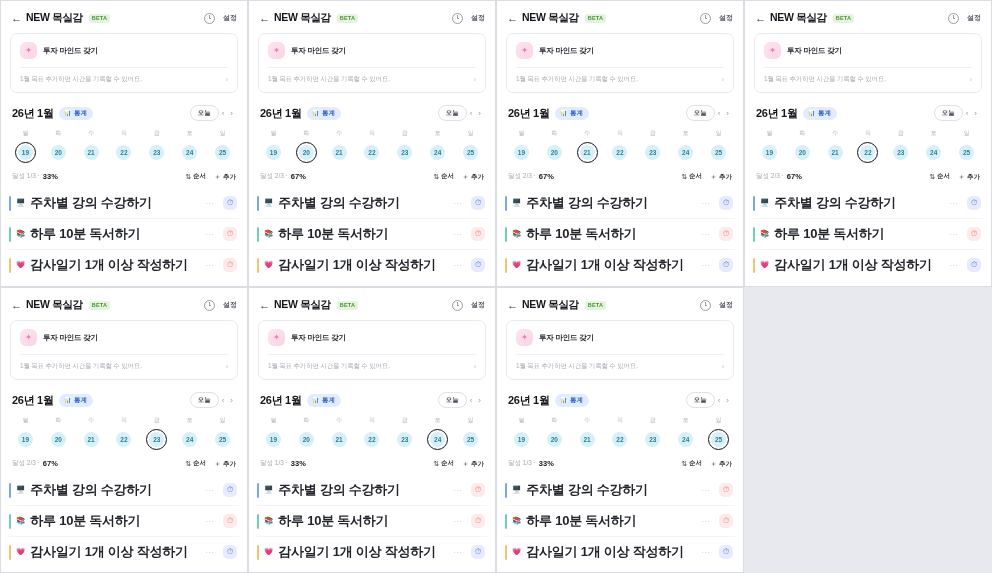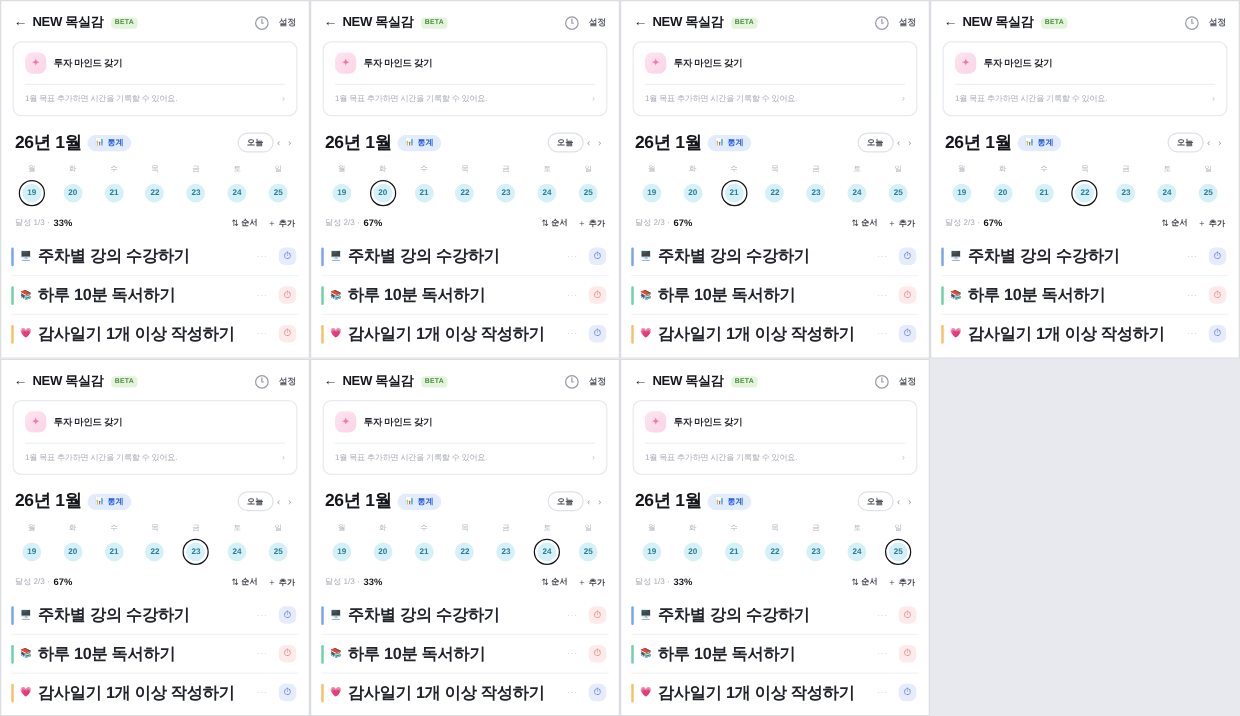--- a/index.html
+++ b/index.html
@@ -59,21 +59,21 @@
   }
   .spark{font-size:8.5px;color:#f07ab0;line-height:1;}
   .goal-title{font-size:7.5px;font-weight:700;color:#22242b;letter-spacing:-0.2px;}
   .goal-divider{height:1px;background:#eef0f4;margin:0 9px;}
   .goal-sub-row{display:flex;align-items:center;padding:7px 9px 8px 9px;}
   .goal-sub{font-size:6.5px;color:#a7abb5;letter-spacing:-0.2px;}
   .chev{font-size:7px;color:#c3c6cd;margin-left:auto;}
 
   
   .month-row{display:flex;align-items:center;padding:12px 3px 0 3px;}
-  .month-label{font-size:14px;font-weight:700;color:#15171c;letter-spacing:-0.3px;text-align:right;}
+  .month-label{font-size:11px;font-weight:700;color:#15171c;letter-spacing:-0.3px;text-align:right;}
   .stat-chip{
     display:flex;align-items:center;gap:2px;
     background:#e3ecfd;border-radius:9px;padding:2px 6px;margin-left:5px;
   }
   .stat-ico{font-size:6px;line-height:1;}
   .stat-txt{font-size:6.5px;font-weight:700;color:#2b62d9;}
   .month-spacer{flex:1;}
   .today-btn{
     font-size:6.5px;color:#4b4f59;font-weight:600;
     border:1px solid #dfe1e7;border-radius:9px;padding:2.5px 7px;background:#fff;

